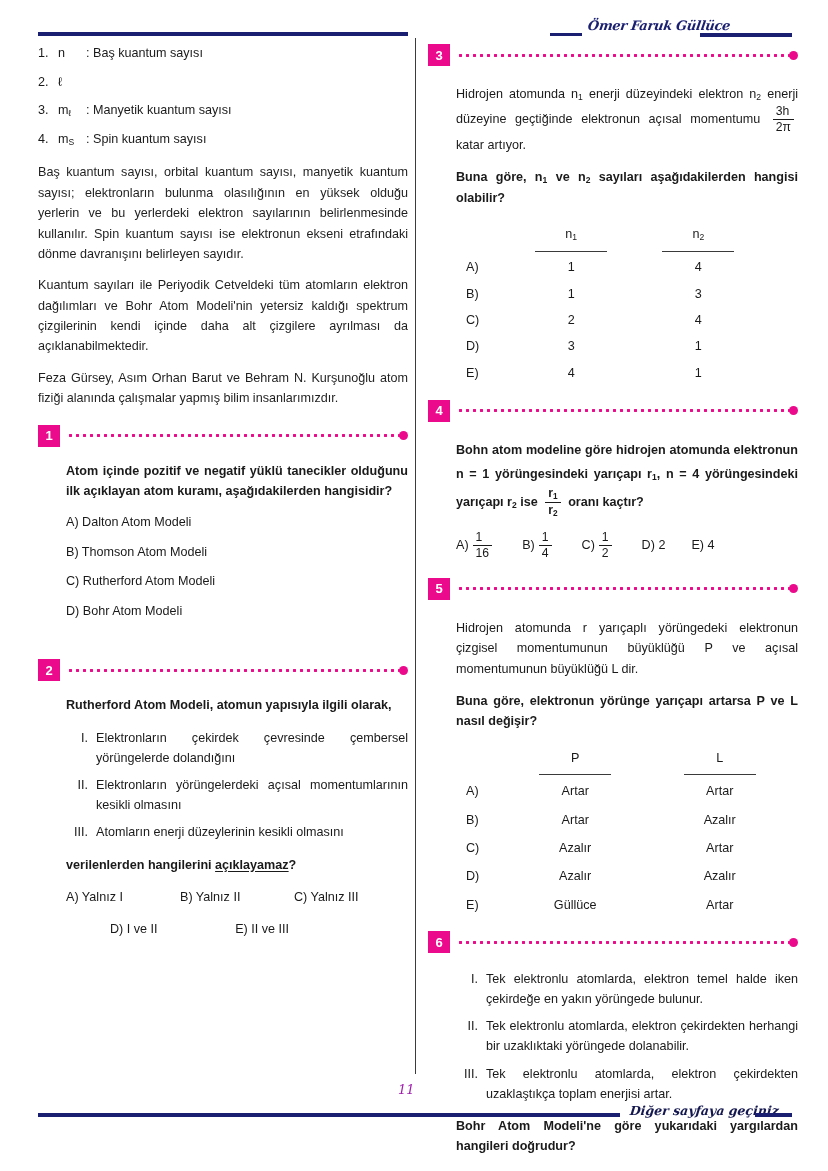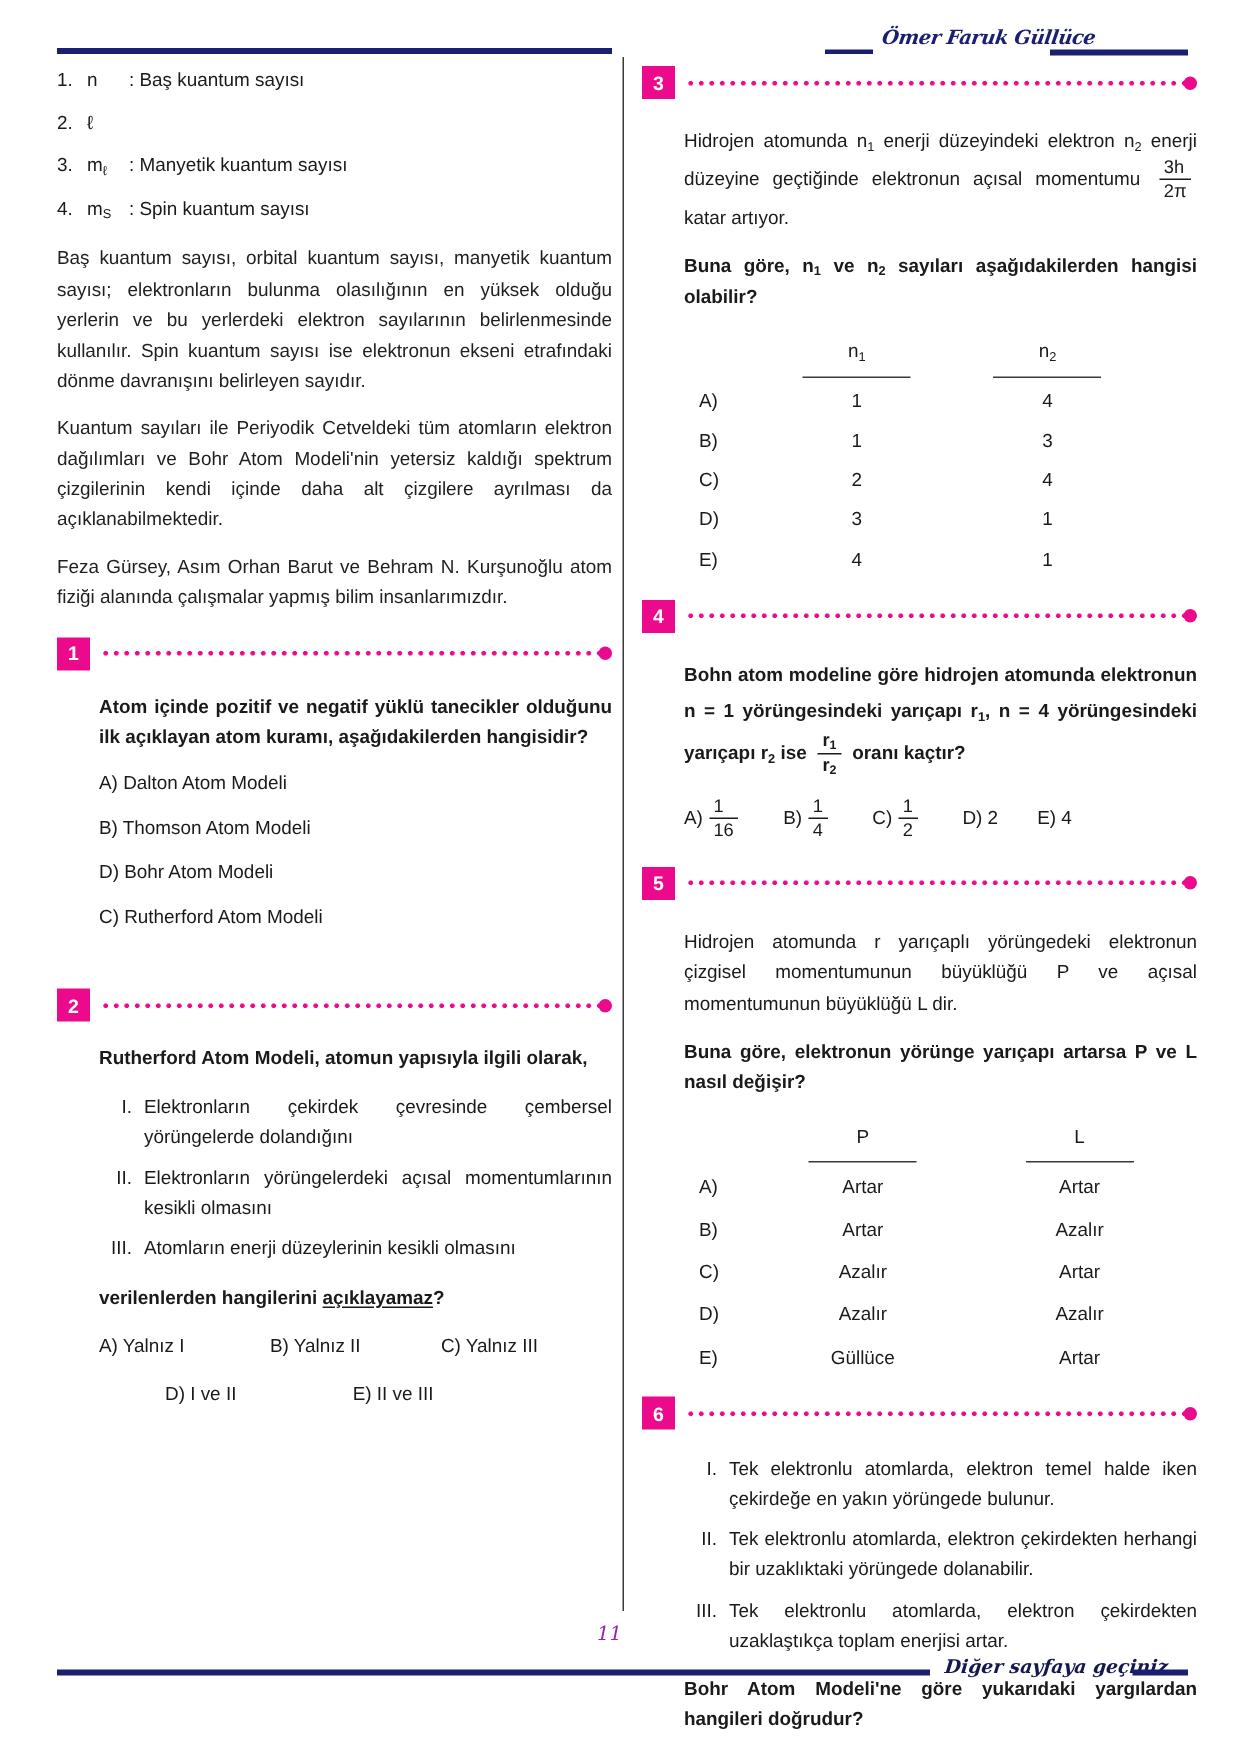--- a/index.html
+++ b/index.html
@@ -316,22 +316,22 @@
     <div class="qbar">
       <div class="qbadge">1</div>
       <div class="qdots"></div>
       <div class="qdotend"></div>
     </div>
     <div class="qbody">
       <p class="qstem">Atom içinde pozitif ve negatif yüklü tanecikler olduğunu ilk açıklayan atom kuramı, aşağıdakilerden hangisidir?</p>
       <ul class="opts">
         <li>A) Dalton Atom Modeli</li>
         <li>B) Thomson Atom Modeli</li>
+        <li>C) Rutherford Atom Modeli</li>
         <li>D) Bohr Atom Modeli</li>
-        <li>C) Rutherford Atom Modeli</li>
       </ul>
     </div>
 
     <div class="qbar" style="margin-top:38px;">
       <div class="qbadge">2</div>
       <div class="qdots"></div>
       <div class="qdotend"></div>
     </div>
     <div class="qbody">
       <p class="qstem">Rutherford Atom Modeli, atomun yapısıyla ilgili olarak,</p>

